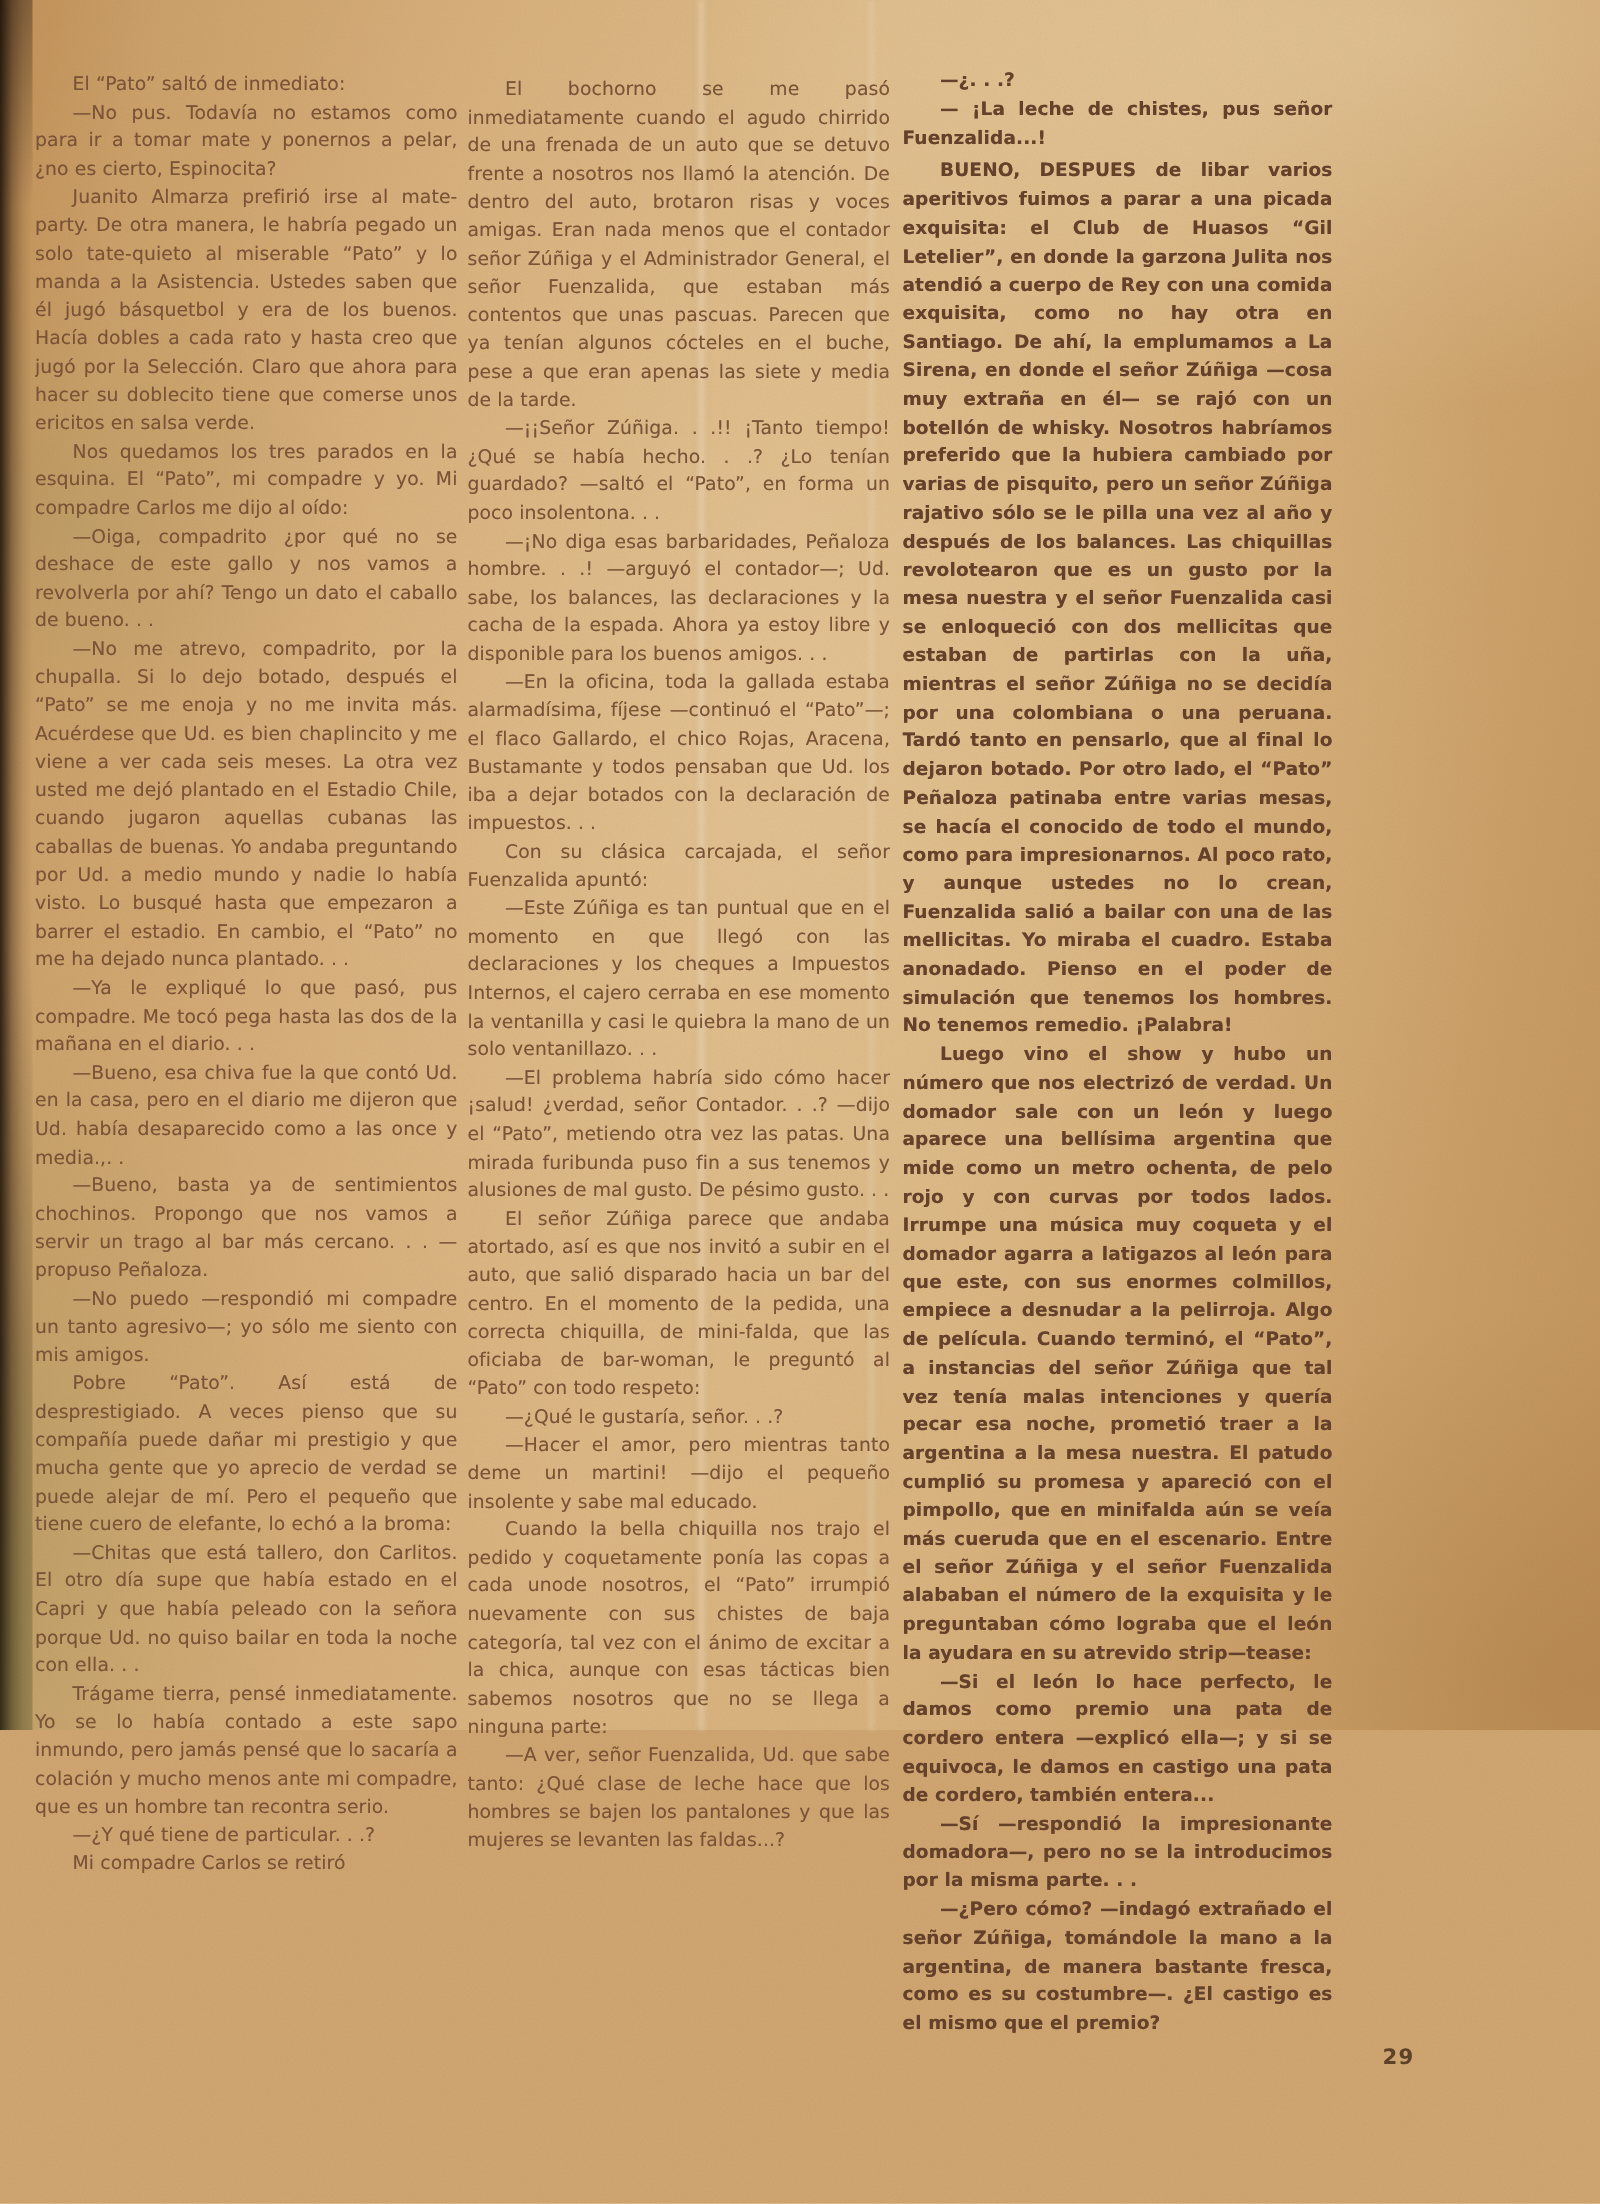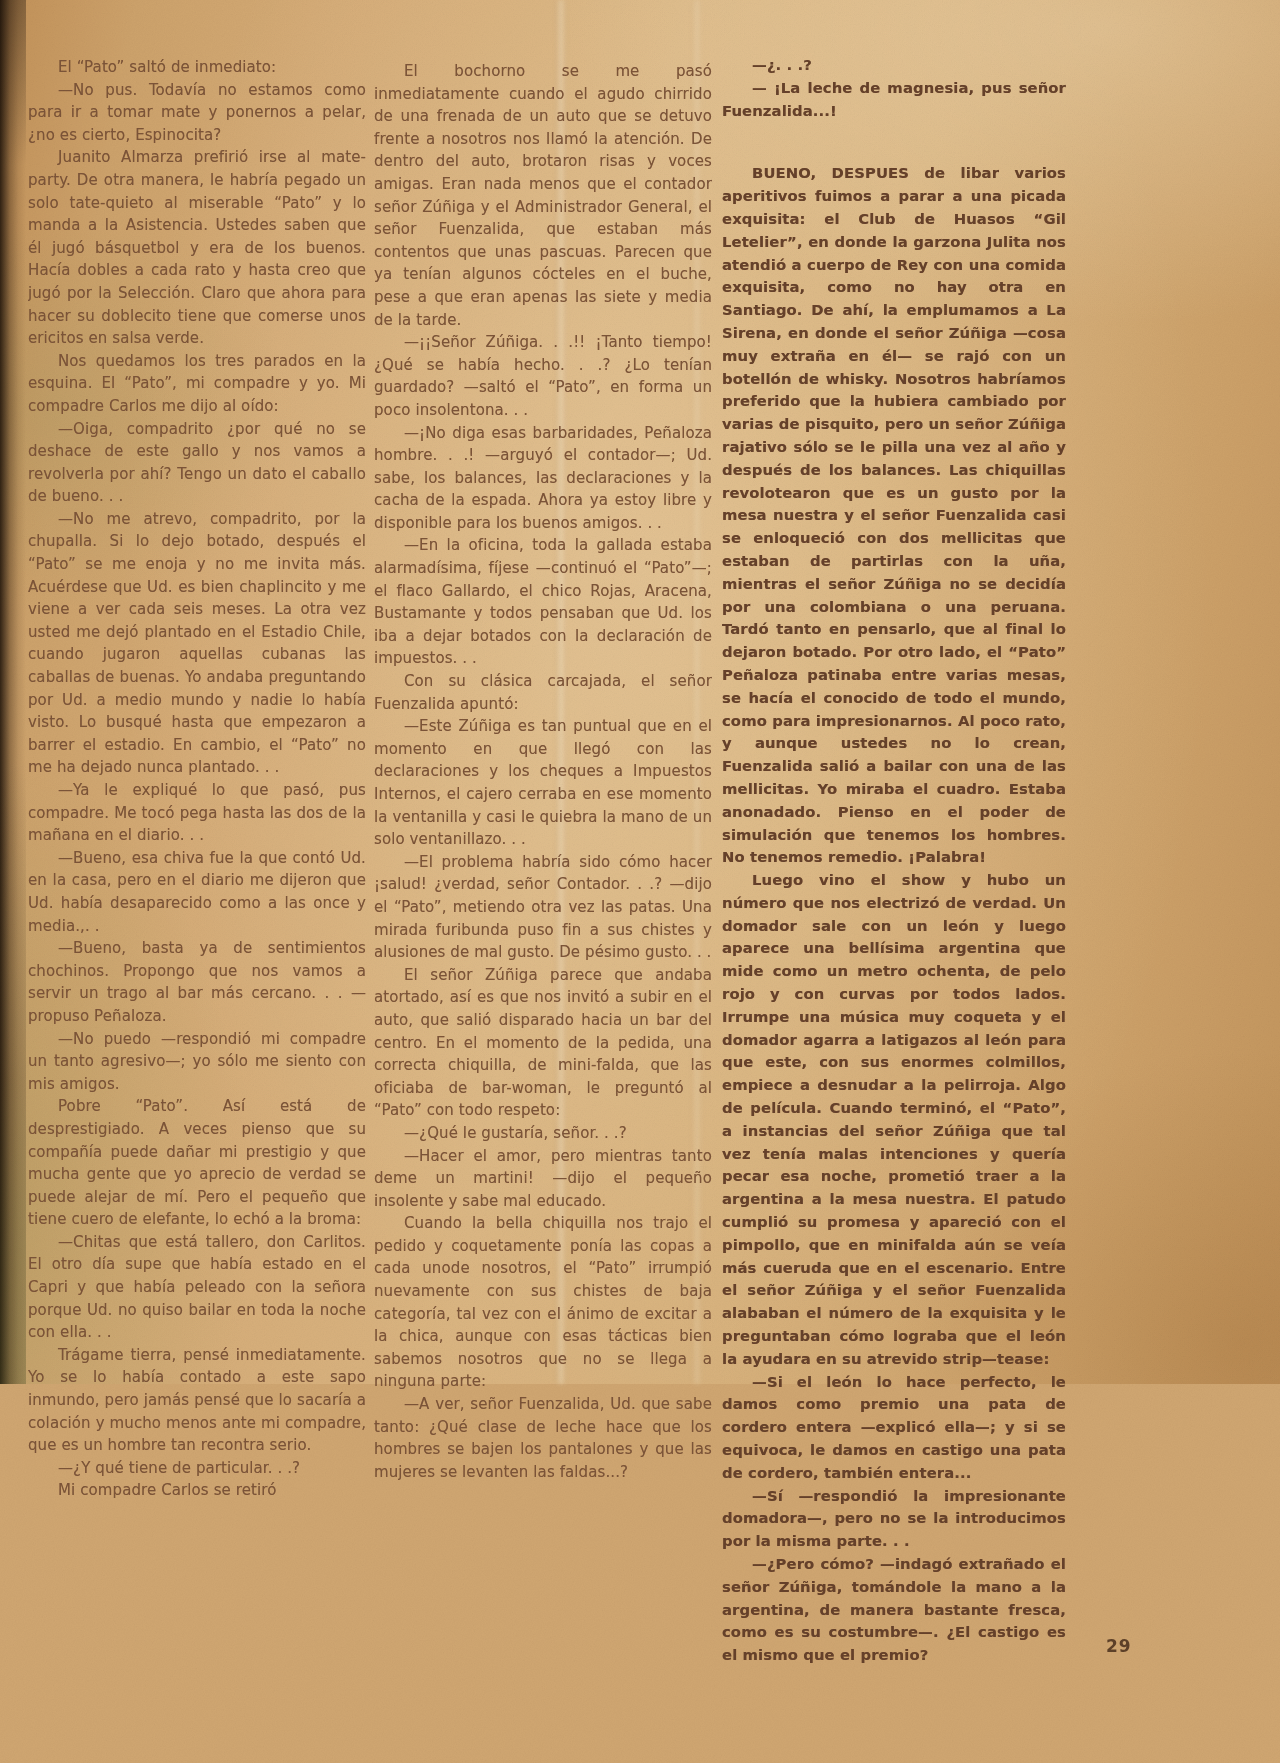--- a/index.html
+++ b/index.html
@@ -34,21 +34,21 @@
   .crease-1{left:556px;}
   .crease-2{left:692px;opacity:.6;}
   .col{
     position:absolute;color:#7c5438;
     font-size:15px;line-height:22.6px;letter-spacing:.1px;
     height:1690px;overflow:hidden;
     text-shadow:0 0 0.5px rgba(124,84,56,0.45);
   }
   .col p{margin:0;text-align:justify;}
   .col p.indent{text-indent:30px;}
-  .col p.gap{margin-top:40px;}
+  .col p.gap{margin-top:4px;}
   .col-1{left:28px;top:56px;width:338px;}
   .col-2{left:374px;top:60px;width:338px;}
   .col-3{
     left:722px;top:54px;width:344px;
     font-weight:bold;color:#66412a;font-size:14.8px;line-height:22.8px;
     text-shadow:0 0 0.5px rgba(102,65,42,0.5);
   }
   .page-number{
     position:absolute;left:1106px;top:1636px;
     font-size:17px;font-weight:bold;color:#5e4128;letter-spacing:1px;
@@ -81,30 +81,30 @@
       <p class="indent">—¿Y qué tiene de particular. . .?</p>
       <p class="indent">Mi compadre Carlos se retiró</p>
     </div>
   <div class="col col-2" id="col-1">
       <p class="indent">El bochorno se me pasó inmediatamente cuando el agudo chirrido de una frenada de un auto que se detuvo frente a nosotros nos llamó la atención. De dentro del auto, brotaron risas y voces amigas. Eran nada menos que el contador señor Zúñiga y el Administrador General, el señor Fuenzalida, que estaban más contentos que unas pascuas. Parecen que ya tenían algunos cócteles en el buche, pese a que eran apenas las siete y media de la tarde.</p>
       <p class="indent">—¡¡Señor Zúñiga. . .!! ¡Tanto tiempo! ¿Qué se había hecho. . .? ¿Lo tenían guardado? —saltó el “Pato”, en forma un poco insolentona. . .</p>
       <p class="indent">—¡No diga esas barbaridades, Peñaloza hombre. . .! —arguyó el contador—; Ud. sabe, los balances, las declaraciones y la cacha de la espada. Ahora ya estoy libre y disponible para los buenos amigos. . .</p>
       <p class="indent">—En la oficina, toda la gallada estaba alarmadísima, fíjese —continuó el “Pato”—; el flaco Gallardo, el chico Rojas, Aracena, Bustamante y todos pensaban que Ud. los iba a dejar botados con la declaración de impuestos. . .</p>
       <p class="indent">Con su clásica carcajada, el señor Fuenzalida apuntó:</p>
       <p class="indent">—Este Zúñiga es tan puntual que en el momento en que llegó con las declaraciones y los cheques a Impuestos Internos, el cajero cerraba en ese momento la ventanilla y casi le quiebra la mano de un solo ventanillazo. . .</p>
-      <p class="indent">—El problema habría sido cómo hacer ¡salud! ¿verdad, señor Contador. . .? —dijo el “Pato”, metiendo otra vez las patas. Una mirada furibunda puso fin a sus chistes y alusiones de mal gusto. De pésimo gusto. . .</p>
+      <p class="indent">—El problema habría sido cómo hacer ¡salud! ¿verdad, señor Contador. . .? —dijo el “Pato”, metiendo otra vez las patas. Una mirada furibunda puso fin a sus tenemos y alusiones de mal gusto. De pésimo gusto. . .</p>
       <p class="indent">El señor Zúñiga parece que andaba atortado, así es que nos invitó a subir en el auto, que salió disparado hacia un bar del centro. En el momento de la pedida, una correcta chiquilla, de mini-falda, que las oficiaba de bar-woman, le preguntó al “Pato” con todo respeto:</p>
       <p class="indent">—¿Qué le gustaría, señor. . .?</p>
       <p class="indent">—Hacer el amor, pero mientras tanto deme un martini! —dijo el pequeño insolente y sabe mal educado.</p>
       <p class="indent">Cuando la bella chiquilla nos trajo el pedido y coquetamente ponía las copas a cada unode nosotros, el “Pato” irrumpió nuevamente con sus chistes de baja categoría, tal vez con el ánimo de excitar a la chica, aunque con esas tácticas bien sabemos nosotros que no se llega a ninguna parte:</p>
       <p class="indent">—A ver, señor Fuenzalida, Ud. que sabe tanto: ¿Qué clase de leche hace que los hombres se bajen los pantalones y que las mujeres se levanten las faldas...?</p>
     </div>
   <div class="col col-3" id="col-2">
       <p class="indent">—¿. . .?</p>
-      <p class="indent">— ¡La leche de magnesia, pus señor Fuenzalida...!</p>
+      <p class="indent">— ¡La leche de chistes, pus señor Fuenzalida...!</p>
       <p class="indent gap">BUENO, DESPUES de libar varios aperitivos fuimos a parar a una picada exquisita: el Club de Huasos “Gil Letelier”, en donde la garzona Julita nos atendió a cuerpo de Rey con una comida exquisita, como no hay otra en Santiago. De ahí, la emplumamos a La Sirena, en donde el señor Zúñiga —cosa muy extraña en él— se rajó con un botellón de whisky. Nosotros habríamos preferido que la hubiera cambiado por varias de pisquito, pero un señor Zúñiga rajativo sólo se le pilla una vez al año y después de los balances. Las chiquillas revolotearon que es un gusto por la mesa nuestra y el señor Fuenzalida casi se enloqueció con dos mellicitas que estaban de partirlas con la uña, mientras el señor Zúñiga no se decidía por una colombiana o una peruana. Tardó tanto en pensarlo, que al final lo dejaron botado. Por otro lado, el “Pato” Peñaloza patinaba entre varias mesas, se hacía el conocido de todo el mundo, como para impresionarnos. Al poco rato, y aunque ustedes no lo crean, Fuenzalida salió a bailar con una de las mellicitas. Yo miraba el cuadro. Estaba anonadado. Pienso en el poder de simulación que tenemos los hombres. No tenemos remedio. ¡Palabra!</p>
       <p class="indent">Luego vino el show y hubo un número que nos electrizó de verdad. Un domador sale con un león y luego aparece una bellísima argentina que mide como un metro ochenta, de pelo rojo y con curvas por todos lados. Irrumpe una música muy coqueta y el domador agarra a latigazos al león para que este, con sus enormes colmillos, empiece a desnudar a la pelirroja. Algo de película. Cuando terminó, el “Pato”, a instancias del señor Zúñiga que tal vez tenía malas intenciones y quería pecar esa noche, prometió traer a la argentina a la mesa nuestra. El patudo cumplió su promesa y apareció con el pimpollo, que en minifalda aún se veía más cueruda que en el escenario. Entre el señor Zúñiga y el señor Fuenzalida alababan el número de la exquisita y le preguntaban cómo lograba que el león la ayudara en su atrevido strip—tease:</p>
       <p class="indent">—Si el león lo hace perfecto, le damos como premio una pata de cordero entera —explicó ella—; y si se equivoca, le damos en castigo una pata de cordero, también entera...</p>
       <p class="indent">—Sí —respondió la impresionante domadora—, pero no se la introducimos por la misma parte. . .</p>
       <p class="indent">—¿Pero cómo? —indagó extrañado el señor Zúñiga, tomándole la mano a la argentina, de manera bastante fresca, como es su costumbre—. ¿El castigo es el mismo que el premio?</p>
     </div>
 
   <div class="page-number">29</div>
 
   <svg class="grain" xmlns="http://www.w3.org/2000/svg">

